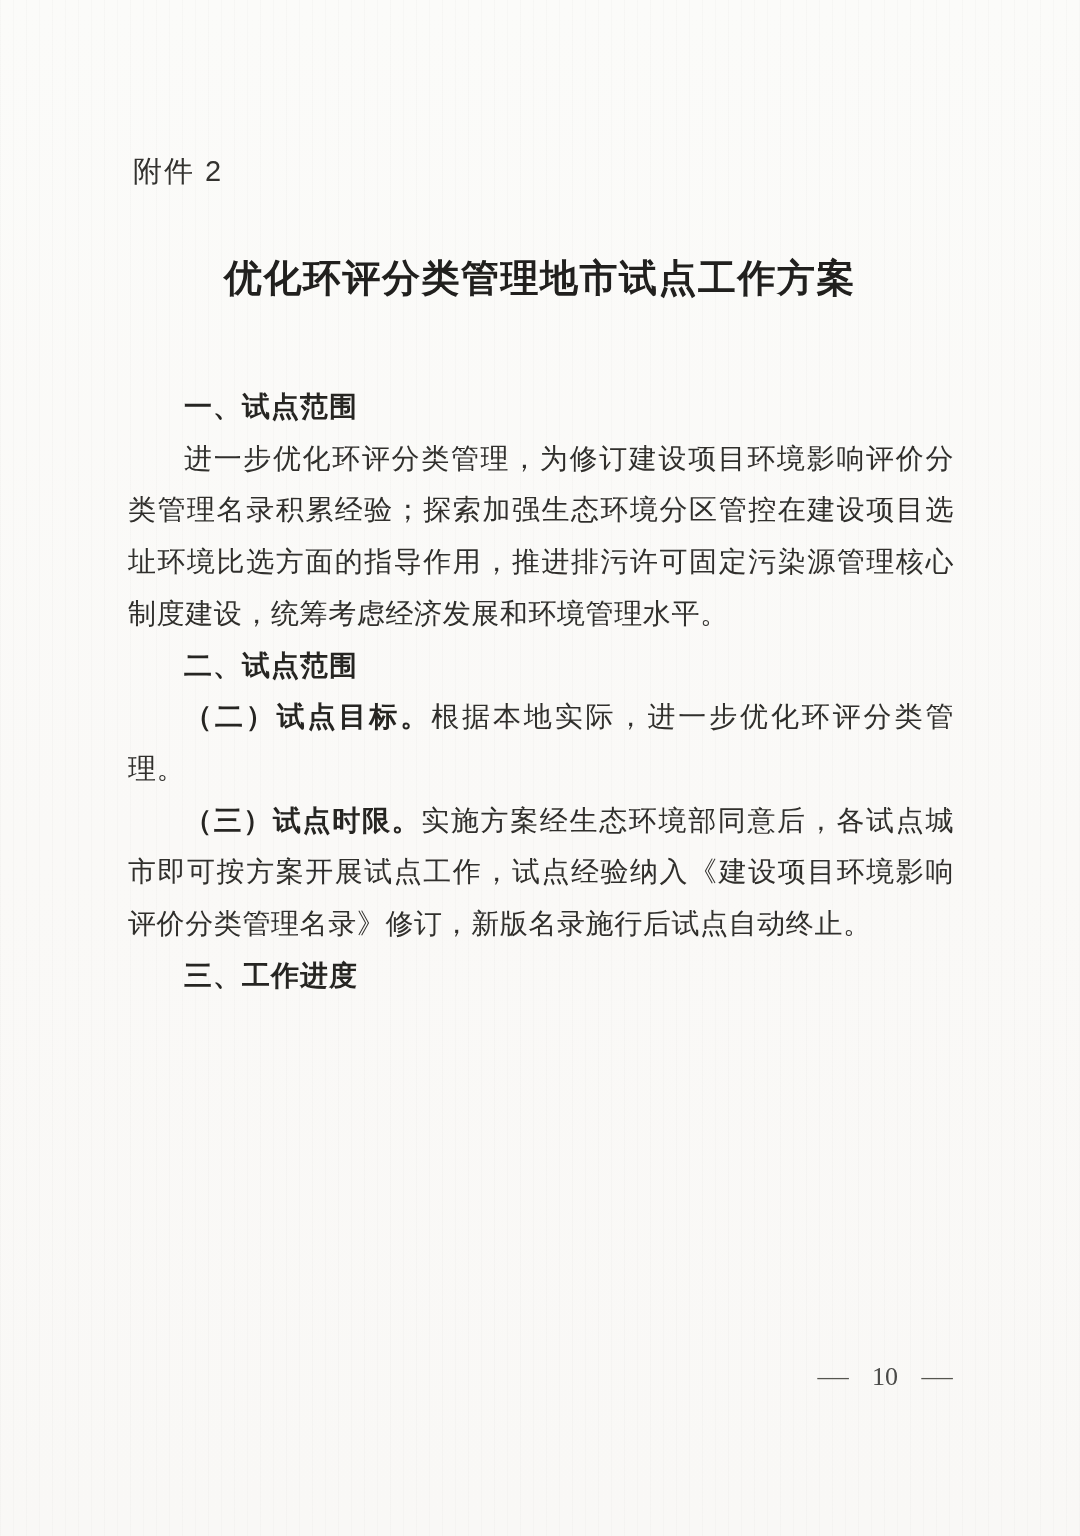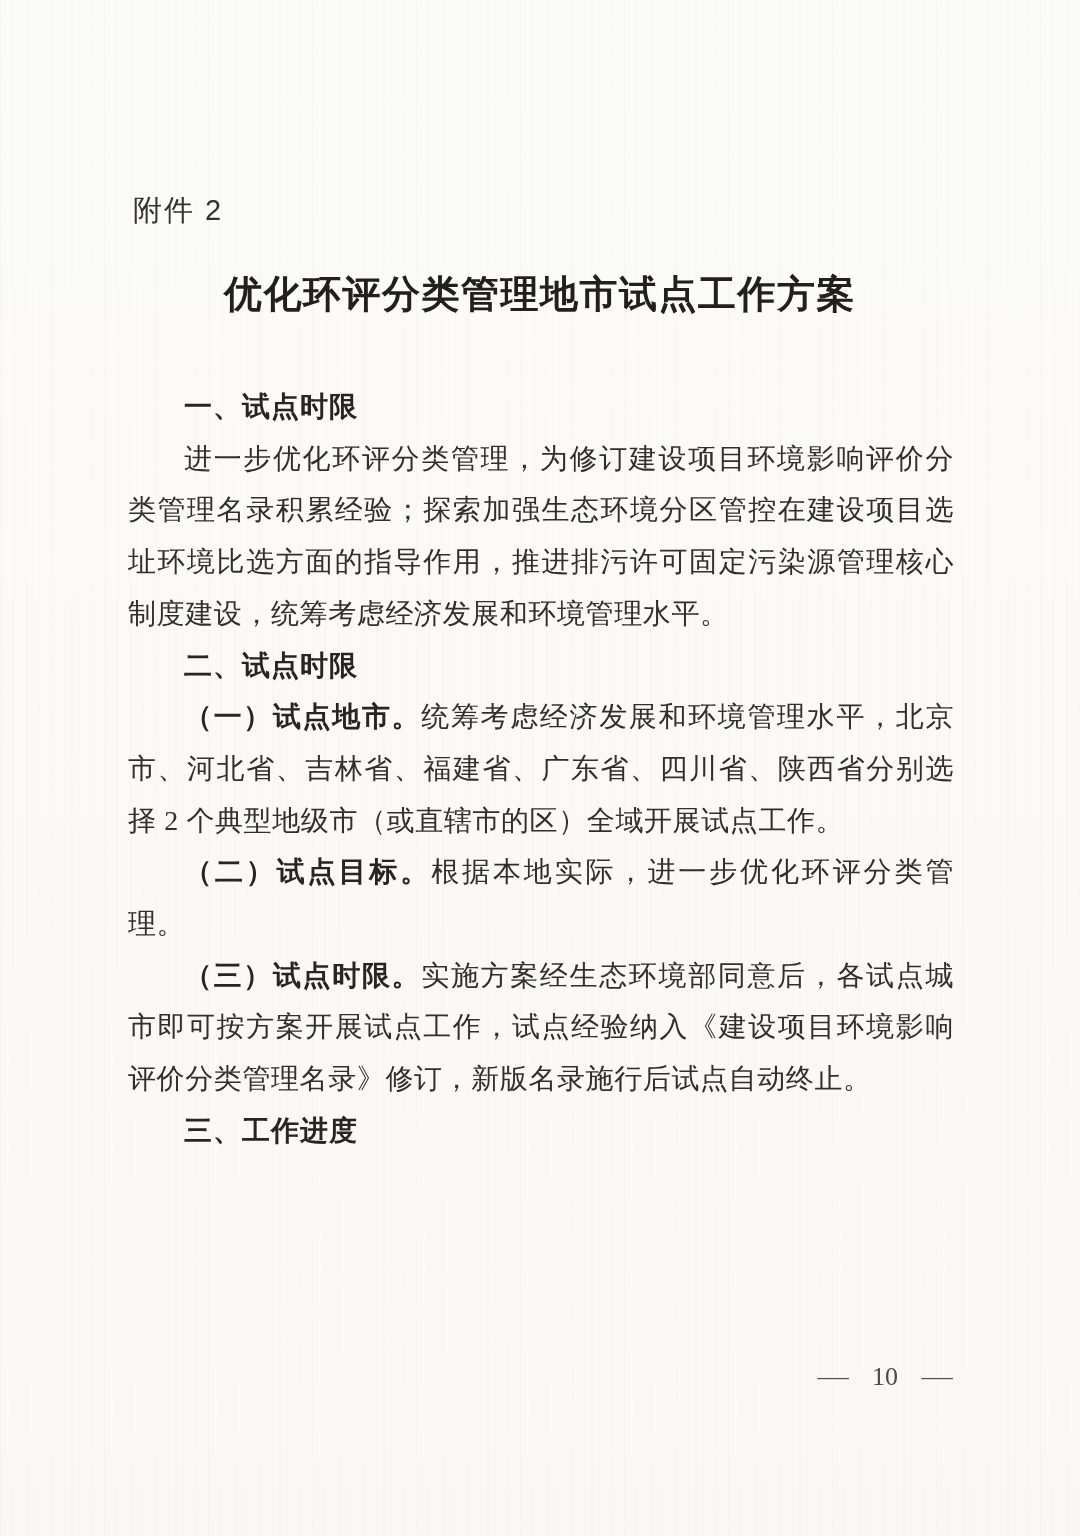--- a/index.html
+++ b/index.html
@@ -23,28 +23,27 @@
   }
 
   .attachment-label {
     position: absolute;
     left: 133px;
     top: 152px;
     font-size: 29px;
     font-family: "Liberation Sans", "DejaVu Sans", sans-serif;
     color: #33322f;
     letter-spacing: 2px;
-    margin-top: 39px;
   }
 
   .doc-title {
     position: absolute;
     left: 110px;
     width: 860px;
-    top: 268px;
+    top: 252px;
     text-align: center;
     font-size: 38px;
     font-weight: 700;
     letter-spacing: 1.5px;
     color: #21201e;
     line-height: 52px;
   }
 
   .doc-body {
     position: absolute;
@@ -96,27 +95,26 @@
 </style>
 </head>
 <body>
 
 <div class="attachment-label">附件 2</div>
 
 <div class="doc-title">优化环评分类管理地市试点工作方案</div>
 
 <div class="doc-body">
 
-  <div class="h1">一、试点时限</div>
+  <div class="h1">一、试点范围</div>
 
   <p><span>进一步优化环评分类管理，为修订建设项目环境影响评价分类管理名录积累经验；探索加强生态环境分区管控在建设项目选址环境比选方面的指导作用，推进排污许可固定污染源管理核心制度建设，统筹考虑经济发展和环境管理水平。</span></p>
 
-  <div class="h1">二、试点时限</div>
+  <div class="h1">二、试点范围</div>
 
-  <p><span class="lead">（一）试点地市。</span><span>统筹考虑经济发展和环境管理水平，北京市、河北省、吉林省、福建省、广东省、四川省、陕西省分别选择 2 个典型地级市（或直辖市的区）全域开展试点工作。</span></p>
 
   <p><span class="lead">（二）试点目标。</span><span>根据本地实际，进一步优化环评分类管理。</span></p>
 
   <p><span class="lead">（三）试点时限。</span><span>实施方案经生态环境部同意后，各试点城市即可按方案开展试点工作，试点经验纳入《建设项目环境影响评价分类管理名录》修订，新版名录施行后试点自动终止。</span></p>
 
   <div class="h1">三、工作进度</div>
 
 
 </div>
 

